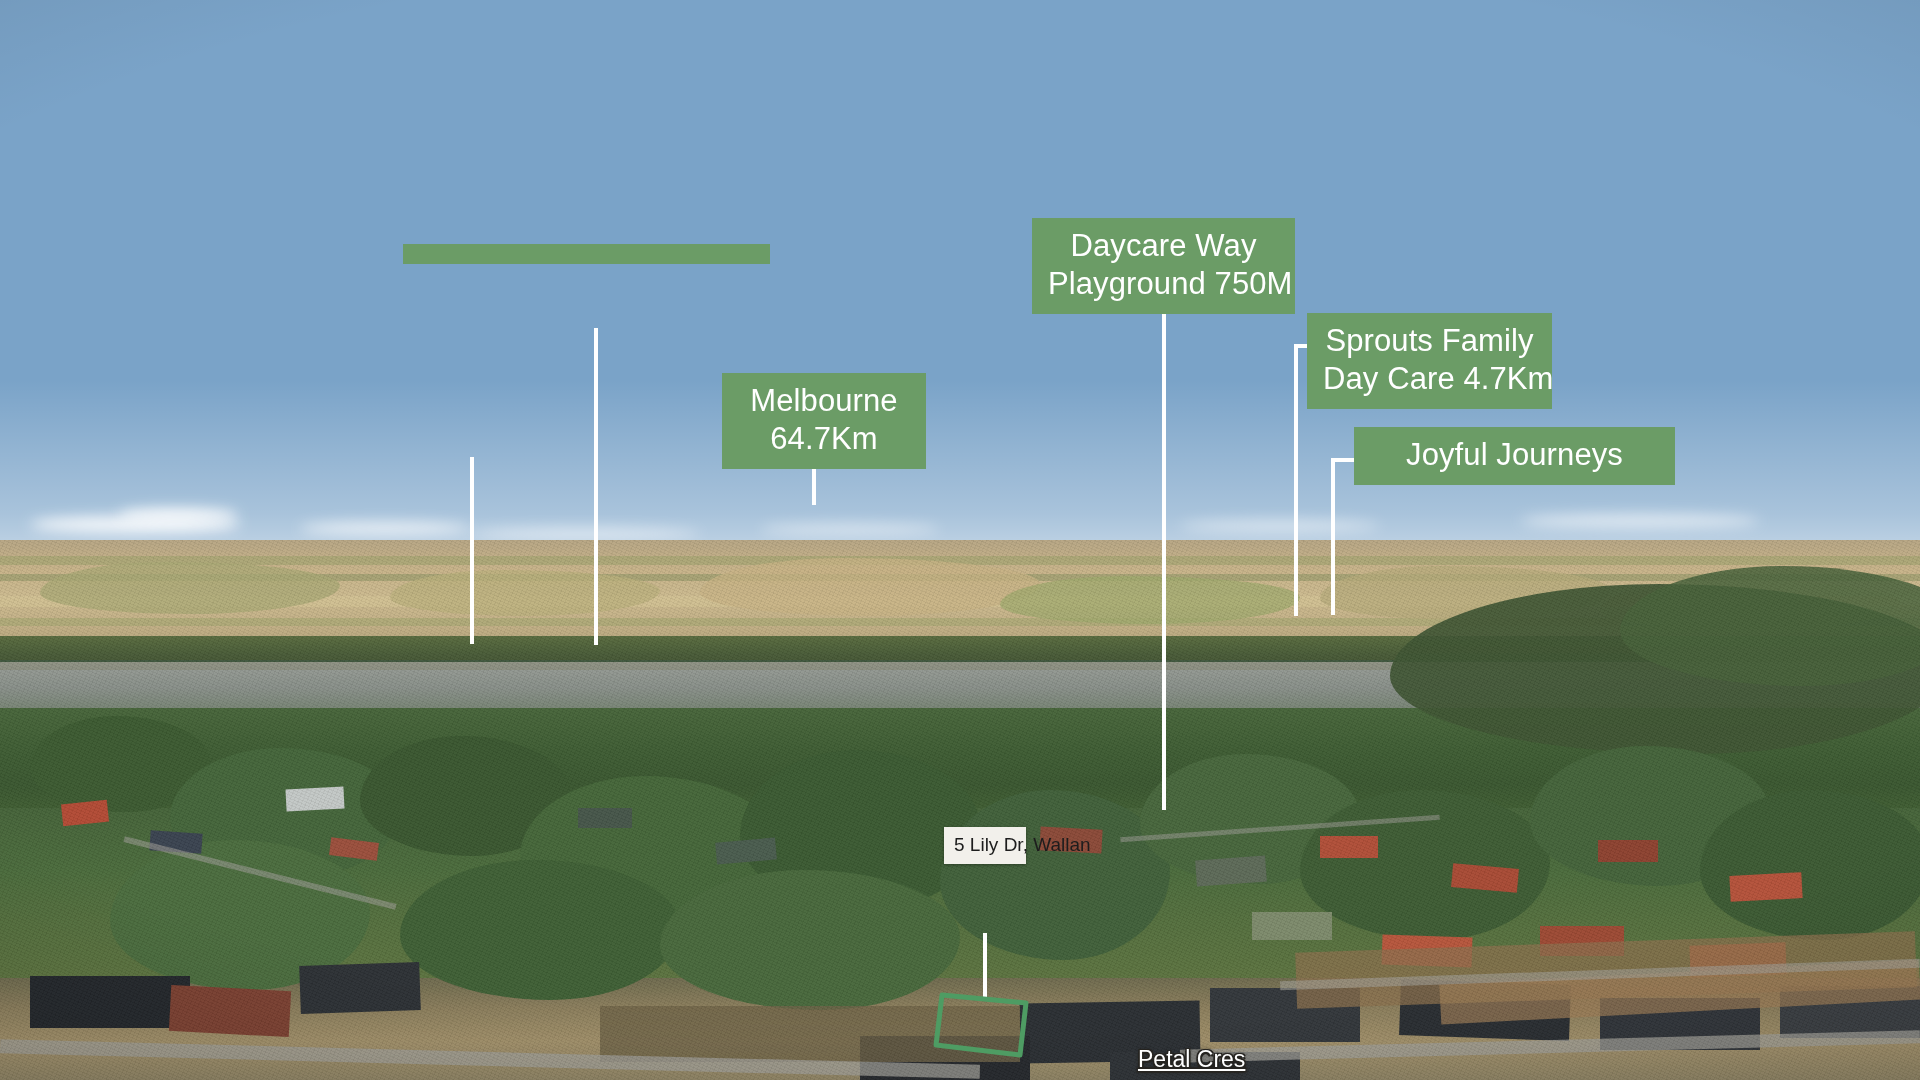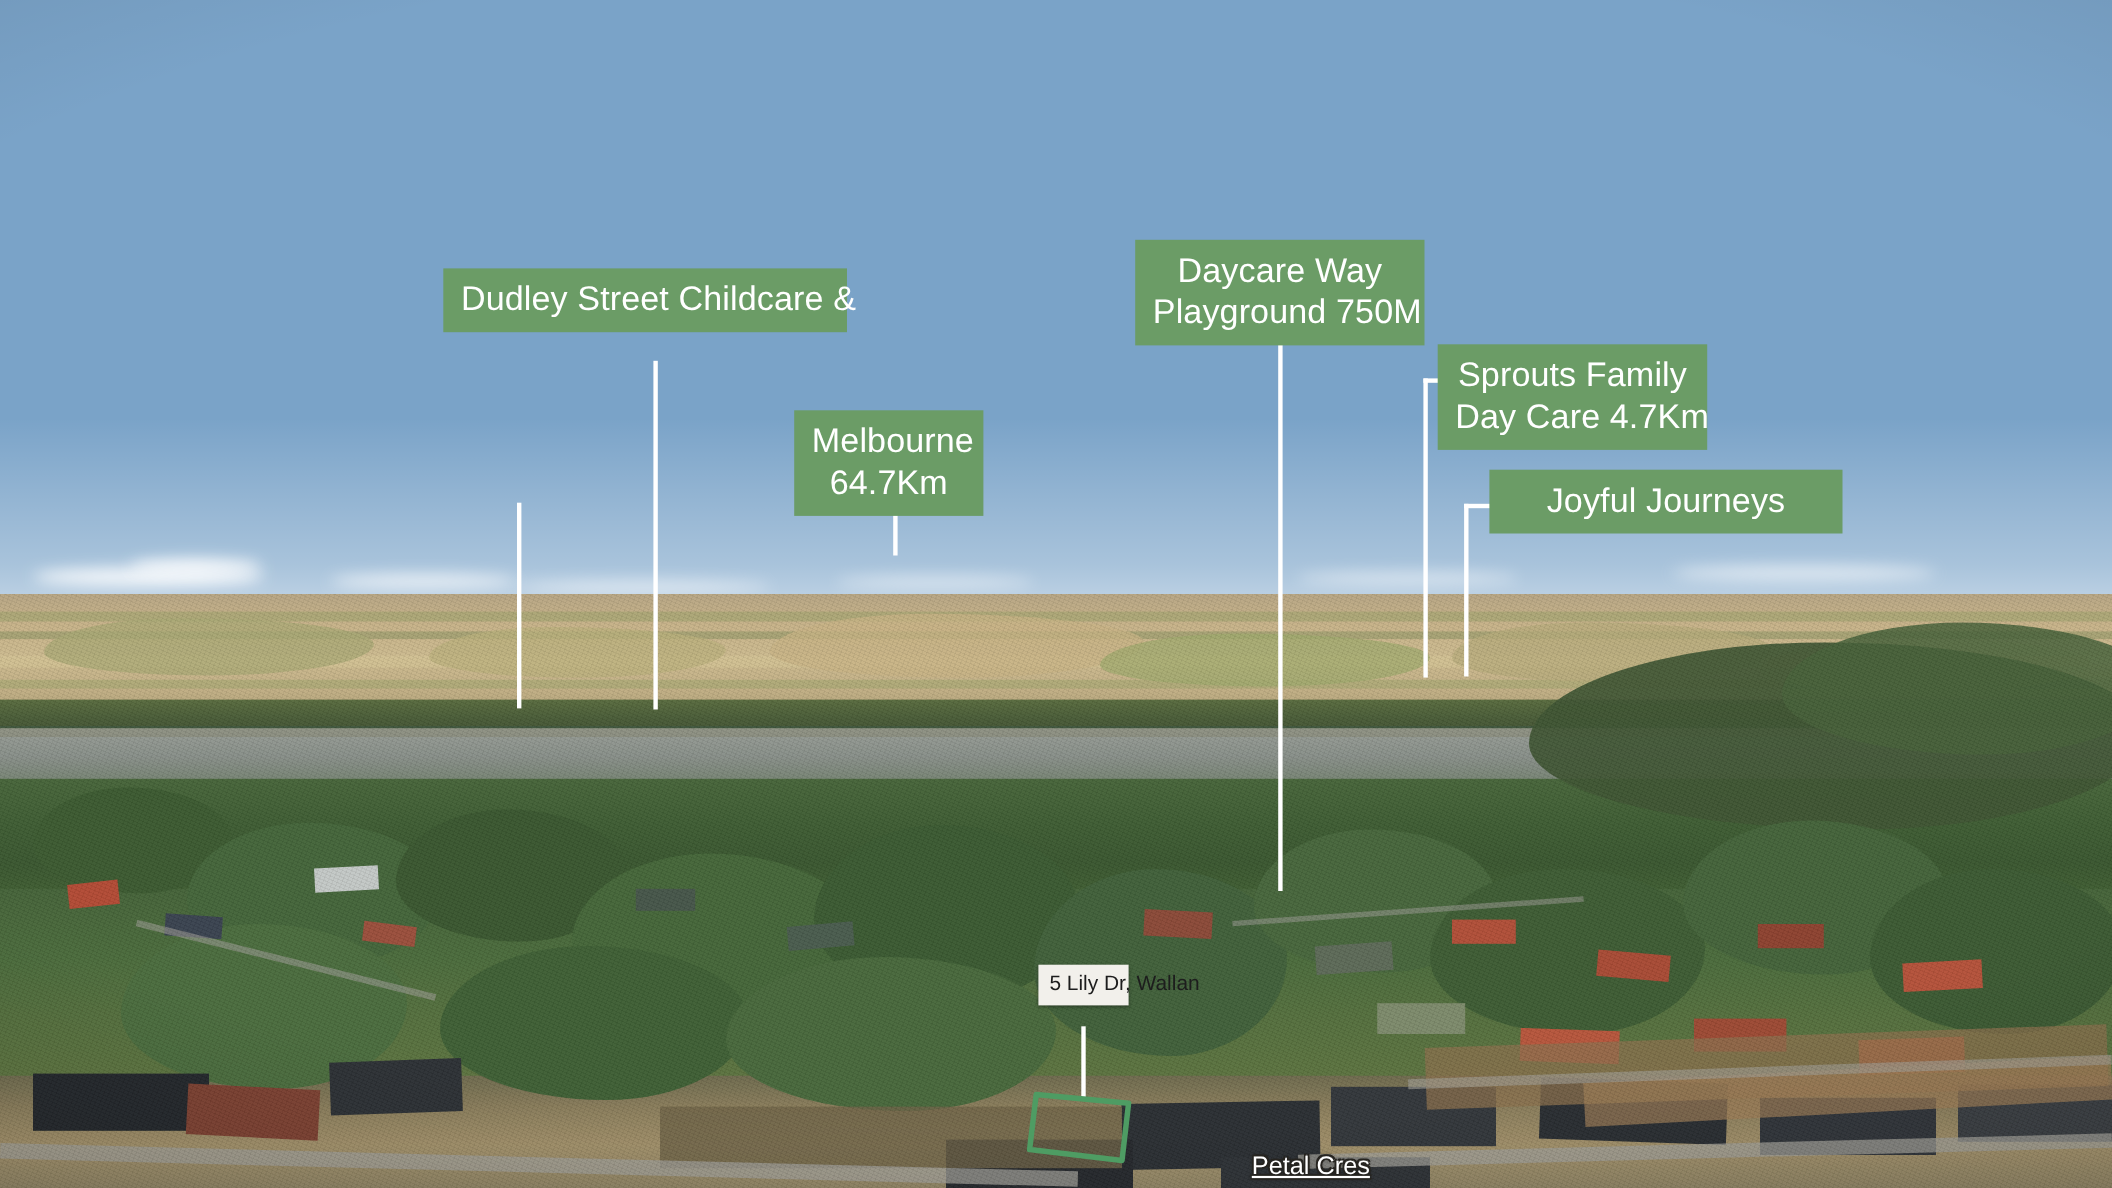--- a/index.html
+++ b/index.html
@@ -295,46 +295,45 @@
   <div class="leader" style="left:812px; top:457px; width:4px; height:48px;"></div>
   <div class="leader" style="left:1162px; top:302px; width:4px; height:508px;"></div>
 
   <div class="leader-h" style="left:1294px; top:344px; width:17px; height:4px;"></div>
   <div class="leader" style="left:1294px; top:344px; width:4px; height:272px;"></div>
 
   <div class="leader-h" style="left:1331px; top:458px; width:27px; height:4px;"></div>
   <div class="leader" style="left:1331px; top:458px; width:4px; height:157px;"></div>
 
   <div class="callout" style="left:403px; top:244px; width:367px; background:#6b9c66;">
-    <span class="ln">Dudley Street Childcare &amp;</span>
-  </div>
-
-
-  <div class="callout" style="left:722px; top:373px; width:172px; background:#6b9c66;">
+  </div>
+
+
+  <div class="callout" style="left:722px; top:373px; width:204px; background:#6b9c66;">
     <span class="ln">Melbourne</span>
     <span class="ln">64.7Km</span>
   </div>
 
   <div class="callout" style="left:1032px; top:218px; width:263px; background:#6b9c66;">
     <span class="ln">Daycare Way</span>
     <span class="ln">Playground 750M</span>
   </div>
 
   <div class="callout" style="left:1307px; top:313px; width:245px; background:#6b9c66;">
     <span class="ln">Sprouts Family</span>
     <span class="ln">Day Care 4.7Km</span>
   </div>
 
   <div class="callout" style="left:1354px; top:427px; width:321px; background:#6b9c66;">
     <span class="ln">Joyful Journeys</span>
   </div>
 
   <div class="prop-stem" style="left:983px; top:933px; width:4px; height:66px;"></div>
 
-  <div class="prop-label" style="left:944px; top:877px; width:82px;">
+  <div class="prop-label" style="left:944px; top:827px; width:82px;">
     <span class="ln">5 Lily Dr,</span>
     <span class="ln">Wallan</span>
   </div>
 
   <svg class="boundary" style="left:930px; top:985px;" width="110" height="80" viewBox="0 0 110 80">
     <polygon points="12,10 96,18 90,70 6,60" fill="none" stroke="#4e9c63" stroke-width="5" stroke-linejoin="round"></polygon>
   </svg>
 
   <div class="street" style="left:1138px; top:1046px;text-decoration:underline;">Petal Cres</div>
 

